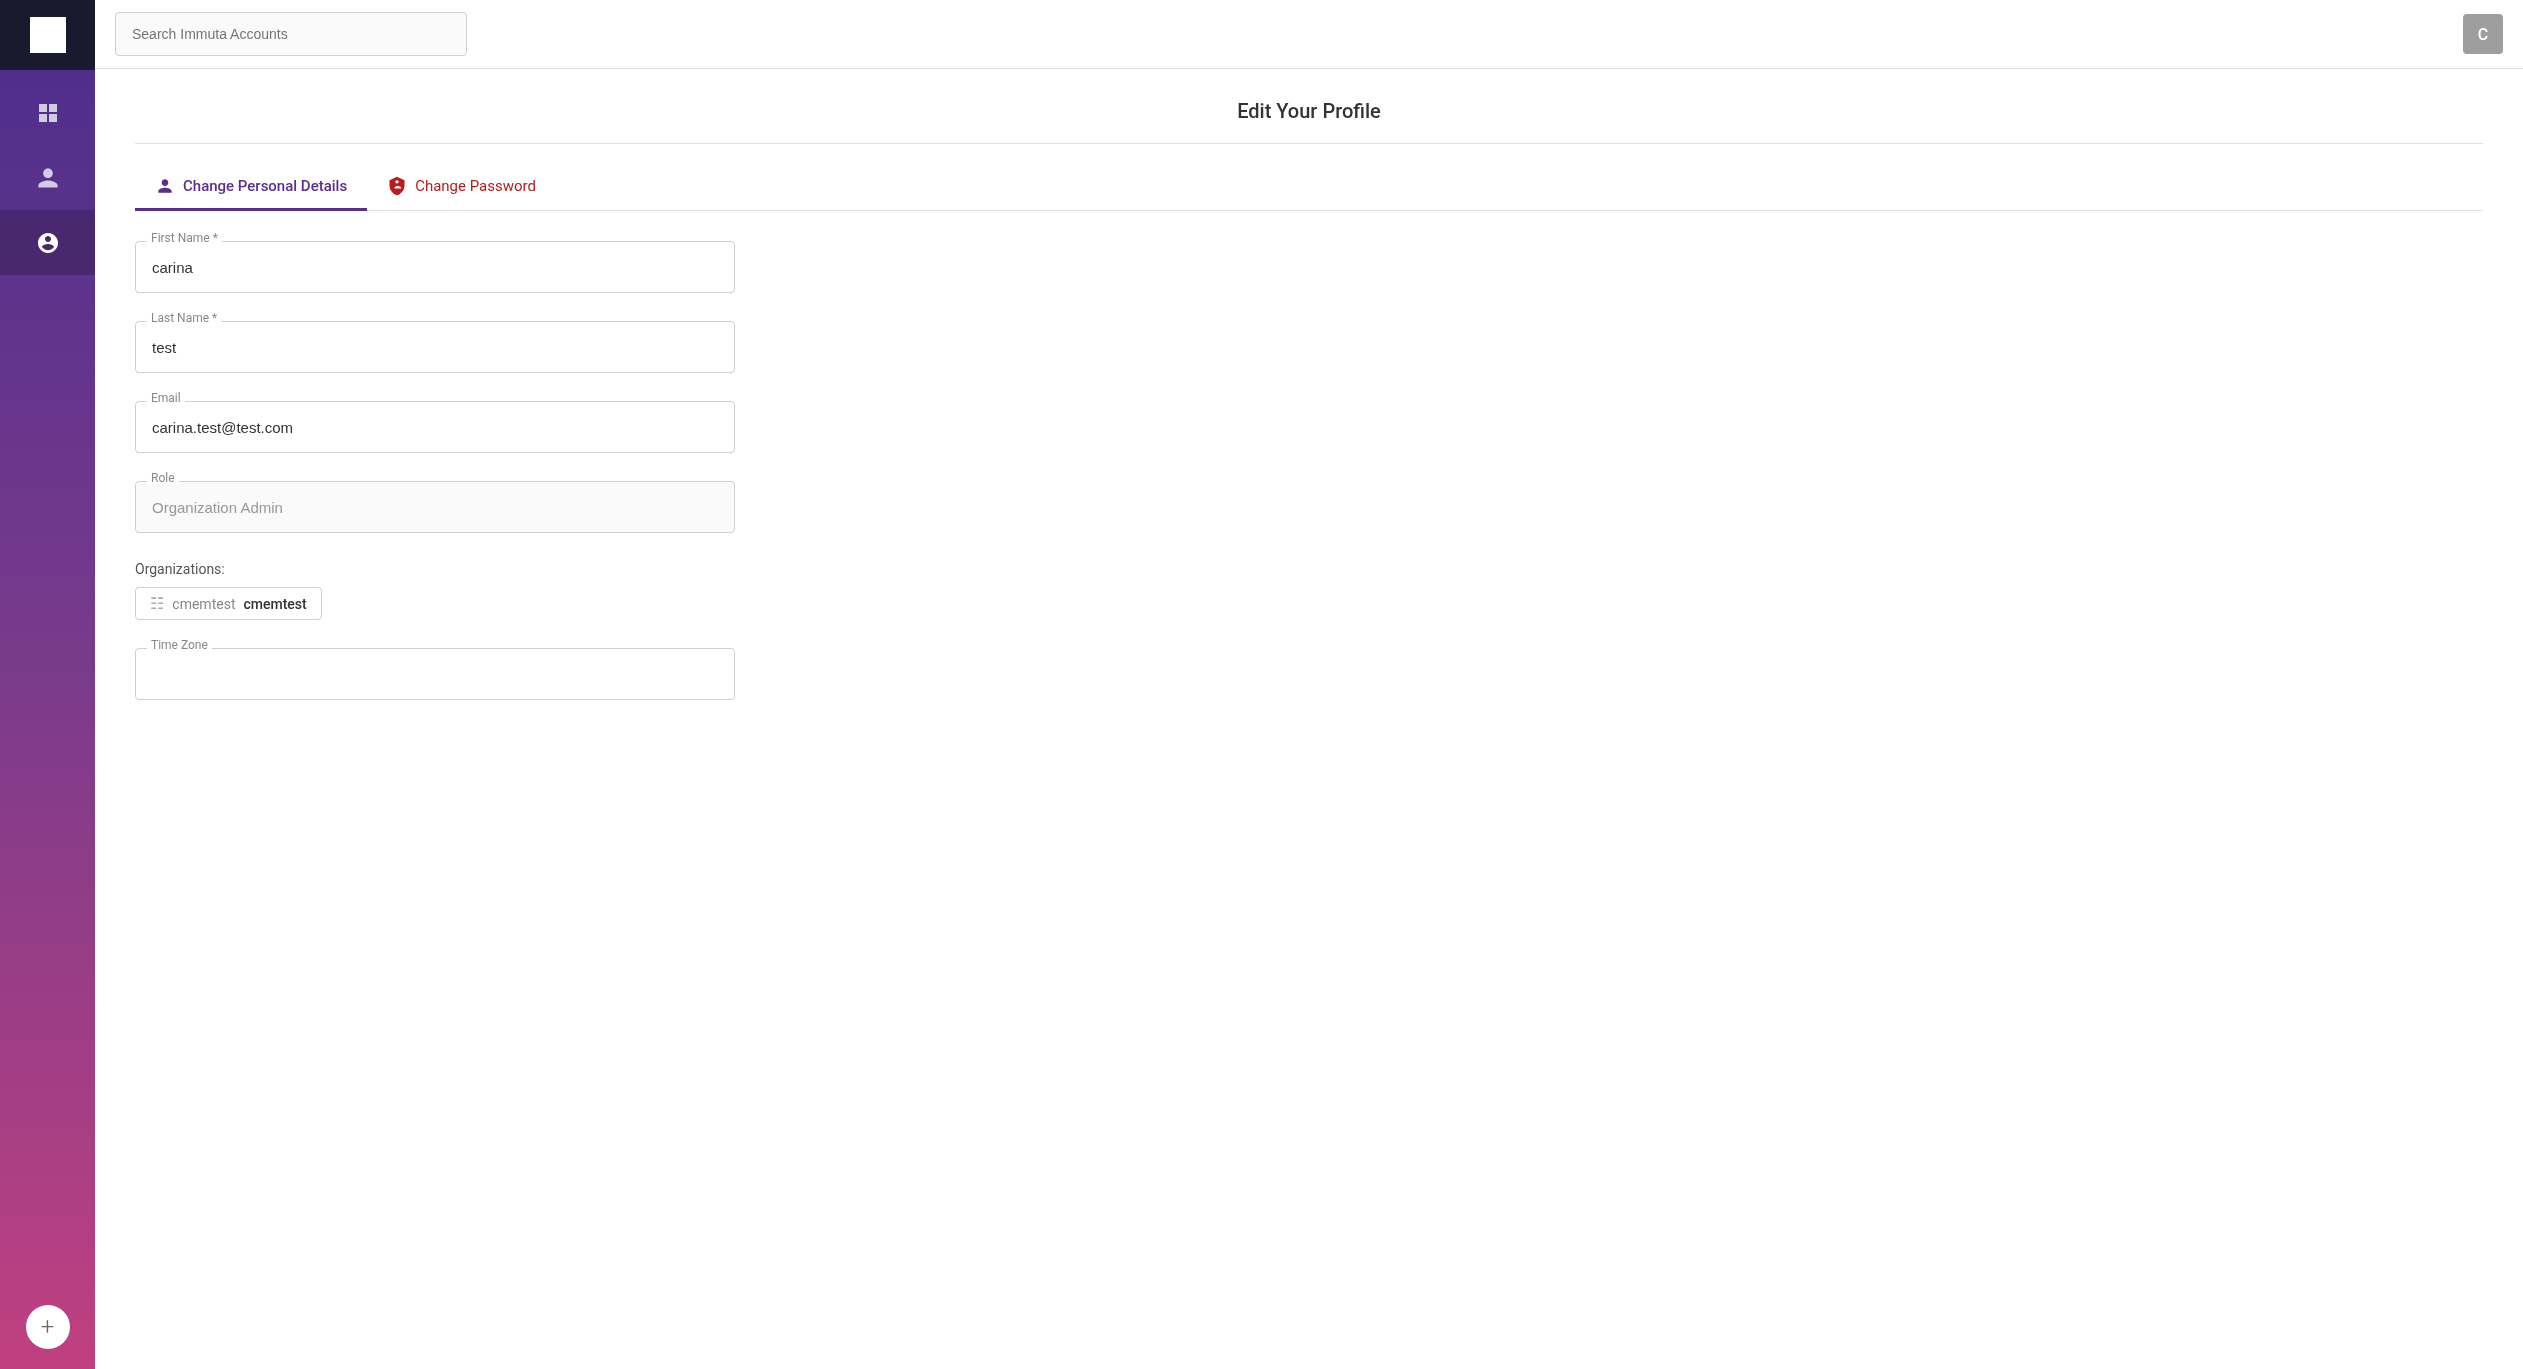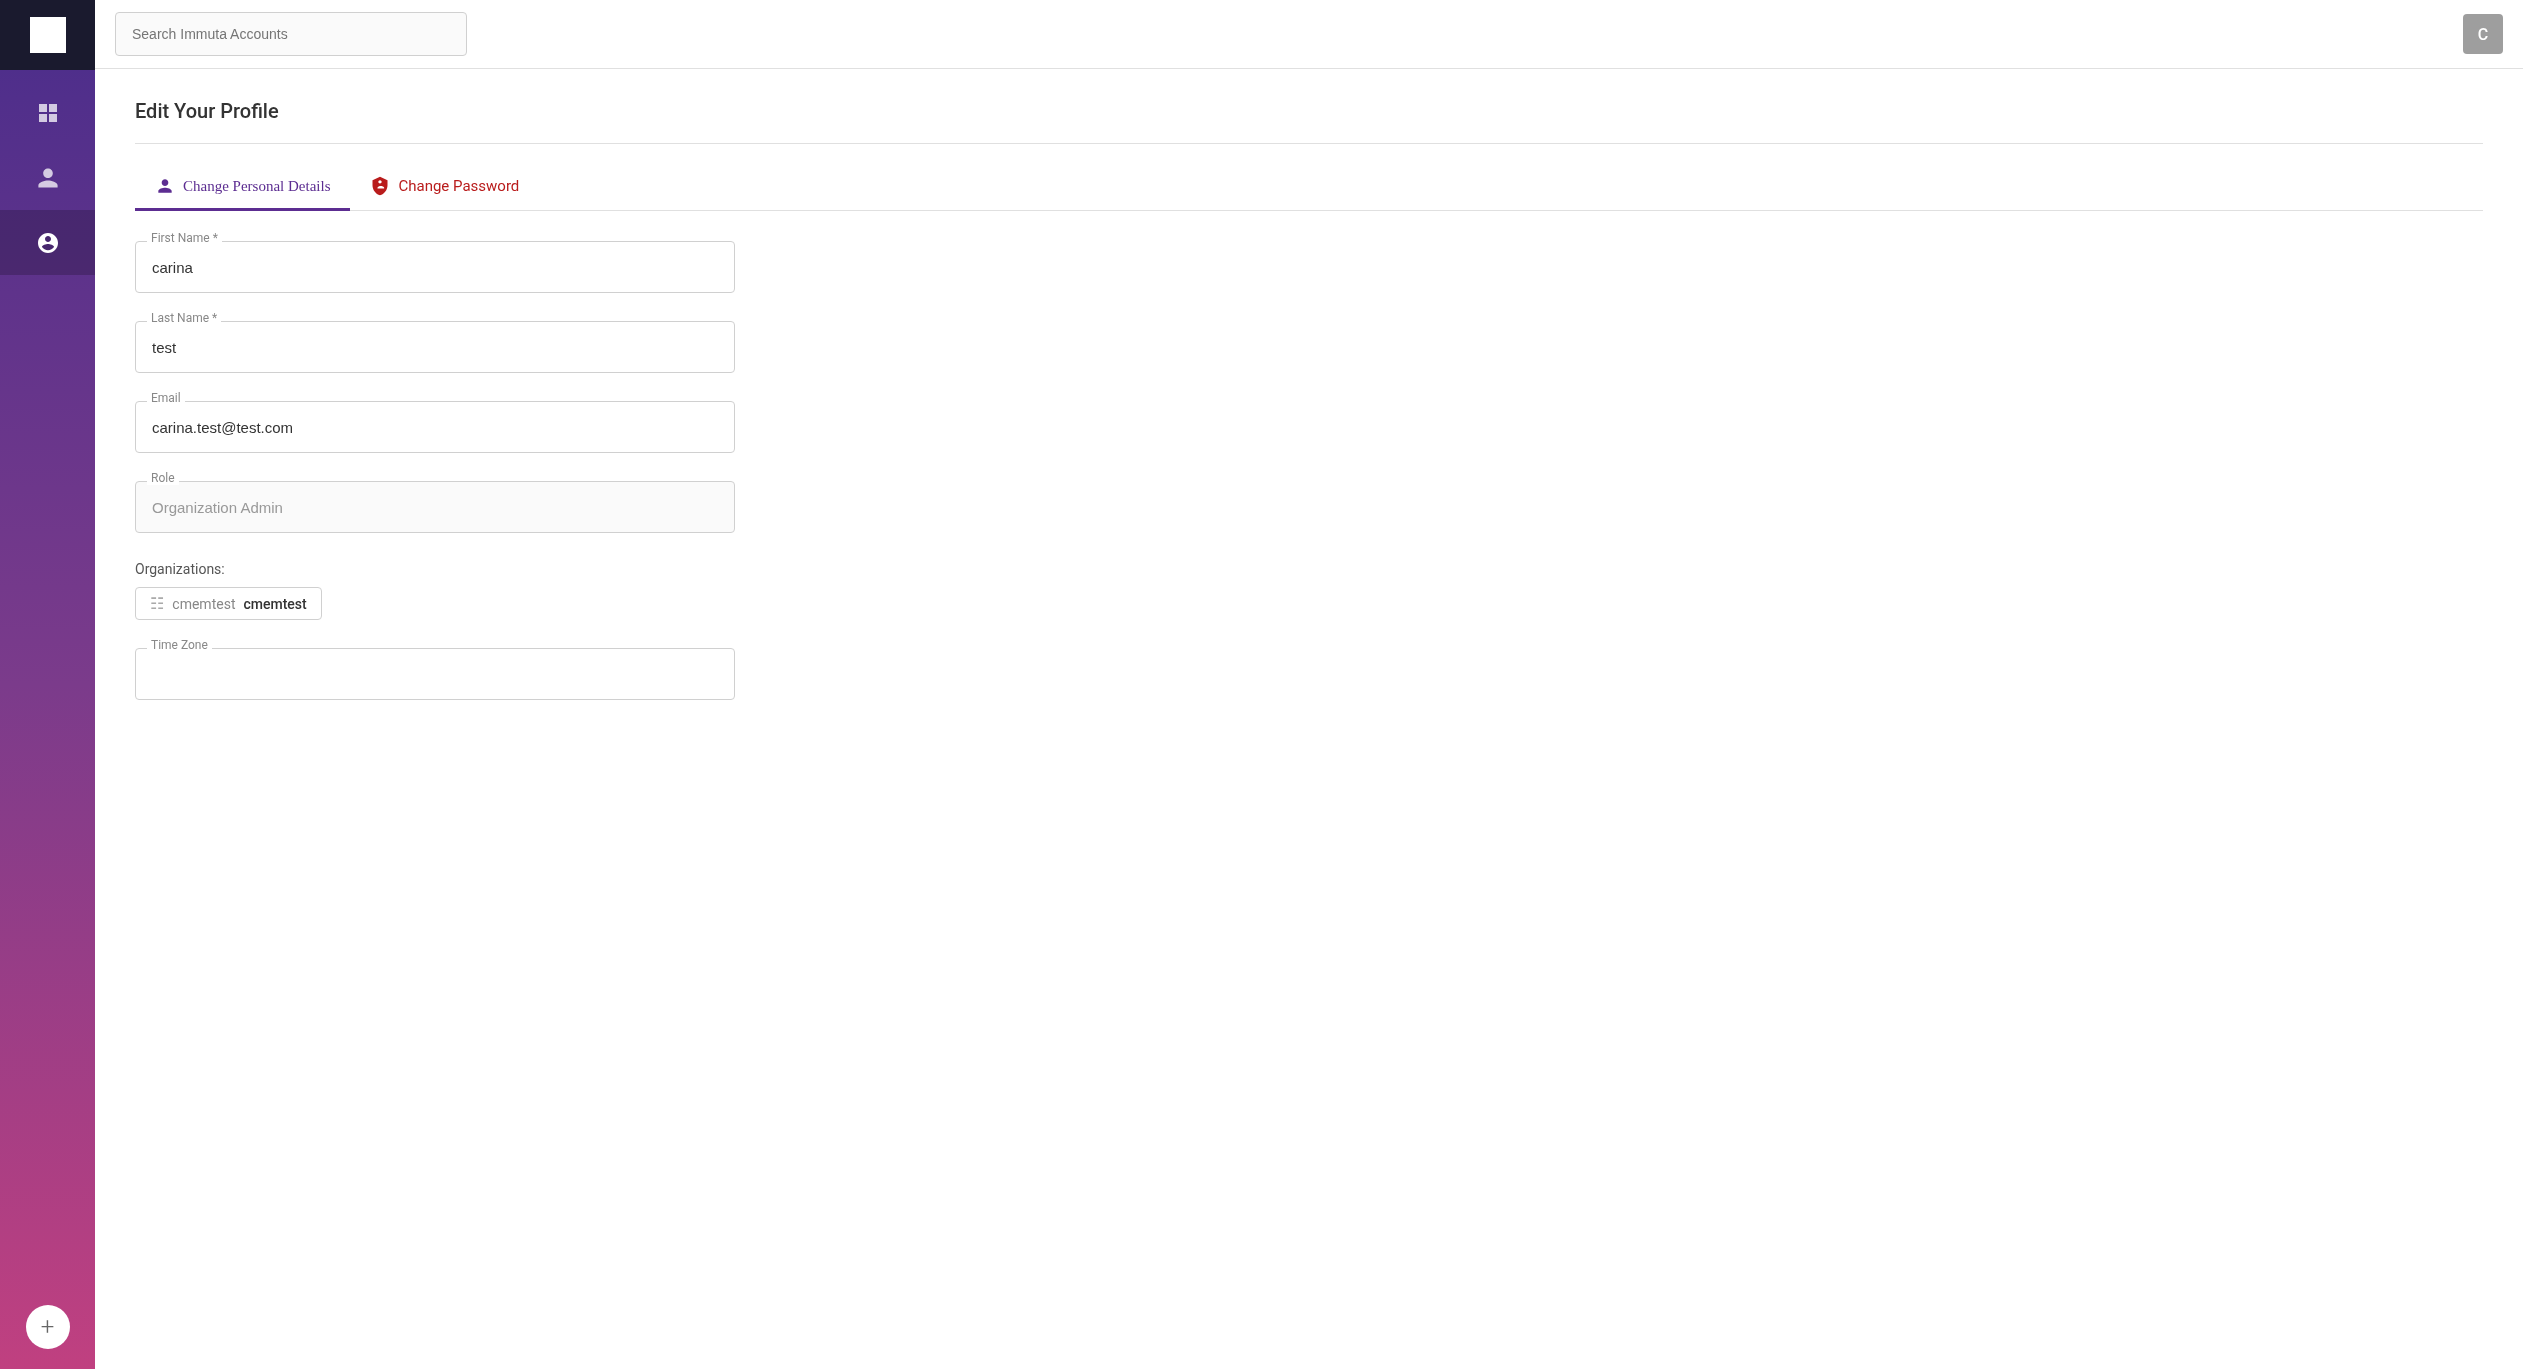--- a/index.html
+++ b/index.html
@@ -128,20 +128,21 @@
     .page-content {
       flex: 1;
       overflow-y: auto;
       padding: 30px 40px;
     }
     .page-title {
       font-size: 20px;
       font-weight: 500;
       color: #333;
       margin-bottom: 20px;
+      text-align: center;
     }
     .divider {
       border: none;
       border-top: 1px solid #e0e0e0;
       margin-bottom: 20px;
     }
 
     
     .tabs {
       display: flex;
@@ -157,21 +158,20 @@
       color: #b91c1c;
       cursor: pointer;
       border-bottom: 3px solid transparent;
       margin-bottom: -1px;
       text-decoration: none;
     }
     .tab.active {
       color: #5c2d91;
       border-bottom-color: #5c2d91;
       font-weight: 500;
-      font-family: Liberation Serif, serif;
     }
     .tab svg {
       width: 20px;
       height: 20px;
       fill: currentColor;
     }
 
     
     .form-section {
       max-width: 600px;

